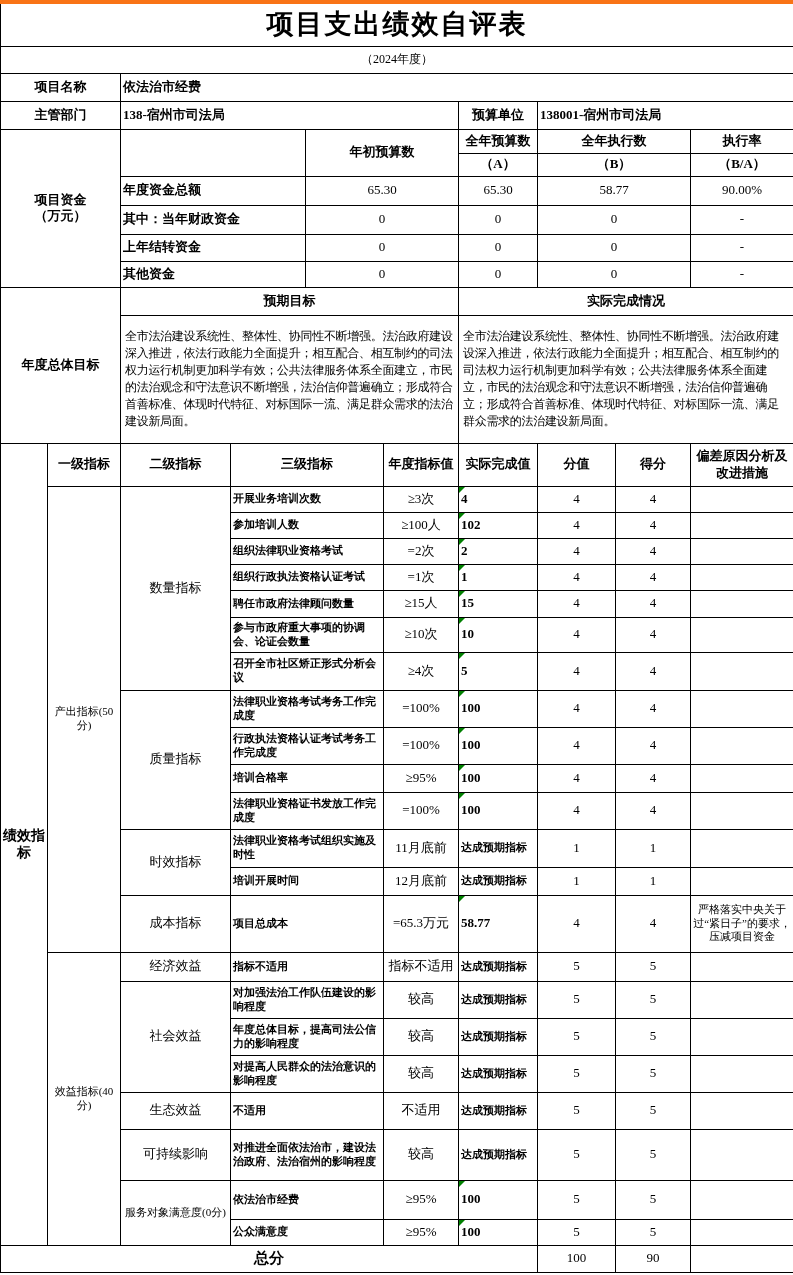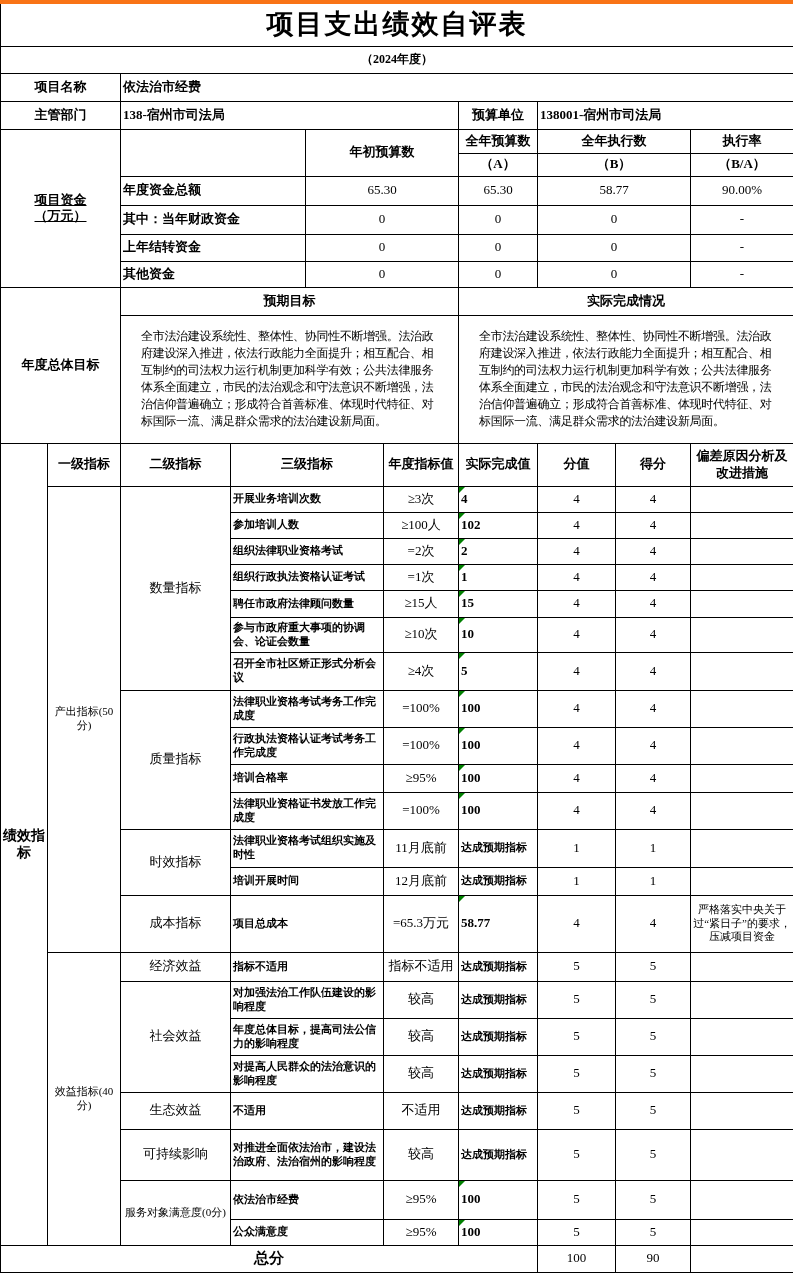--- a/index.html
+++ b/index.html
@@ -2,23 +2,23 @@
 <html><head>
 <meta charset="utf-8">
 <style>
   html,body{margin:0;padding:0;background:#fff;}
   .sheet{width:793px;font-family:"Liberation Serif",serif;color:#000;}
   table{border-collapse:collapse;table-layout:fixed;width:793px;}
   td{border:1px solid #000;font-size:13px;line-height:1.25;text-align:center;vertical-align:middle;padding:1px 2px;overflow:hidden;word-break:break-all;}
   .bold{font-weight:bold;margin-left:20px;}
   .al{text-align:left;font-weight:bold;}
   .title-cell{border-left:1px solid #000;border-right:1px solid #000;border-top:4px solid #f97316;font-family:"Liberation Sans",sans-serif;font-weight:bold;font-size:27px;letter-spacing:2px;}
-  .subtitle-cell{font-weight:bold;font-size:12px;}
-  .prewrap{white-space:pre-line;text-decoration:underline;}
-  .goal-text{font-size:12px;text-align:left;line-height:17px;padding:6px 20px;vertical-align:middle;letter-spacing:-0.3px;}
+  .subtitle-cell{font-weight:normal;font-size:12px;}
+  .prewrap{white-space:pre-line;}
+  .goal-text{font-size:12px;text-align:left;line-height:17px;padding:6px 4px;vertical-align:middle;letter-spacing:-0.3px;}
   .small{font-size:11px;}
   .mark{position:relative;}
   .tri{position:absolute;top:0;left:0;width:0;height:0;border-top:6px solid #008000;border-right:6px solid transparent;}
   
   .h23{height:23px}.h24{height:24px}.h26{height:26px}.h27{height:27px}.h28{height:28px}.h29{height:29px}
   .h35{height:35px}.h37{height:37px}.h38{height:38px}.h39{height:39px}.h43{height:43px}.h44{height:44px}
   .h51{height:51px}.h57{height:57px}.h128{height:128px}
 </style>
 </head>
 <body>

